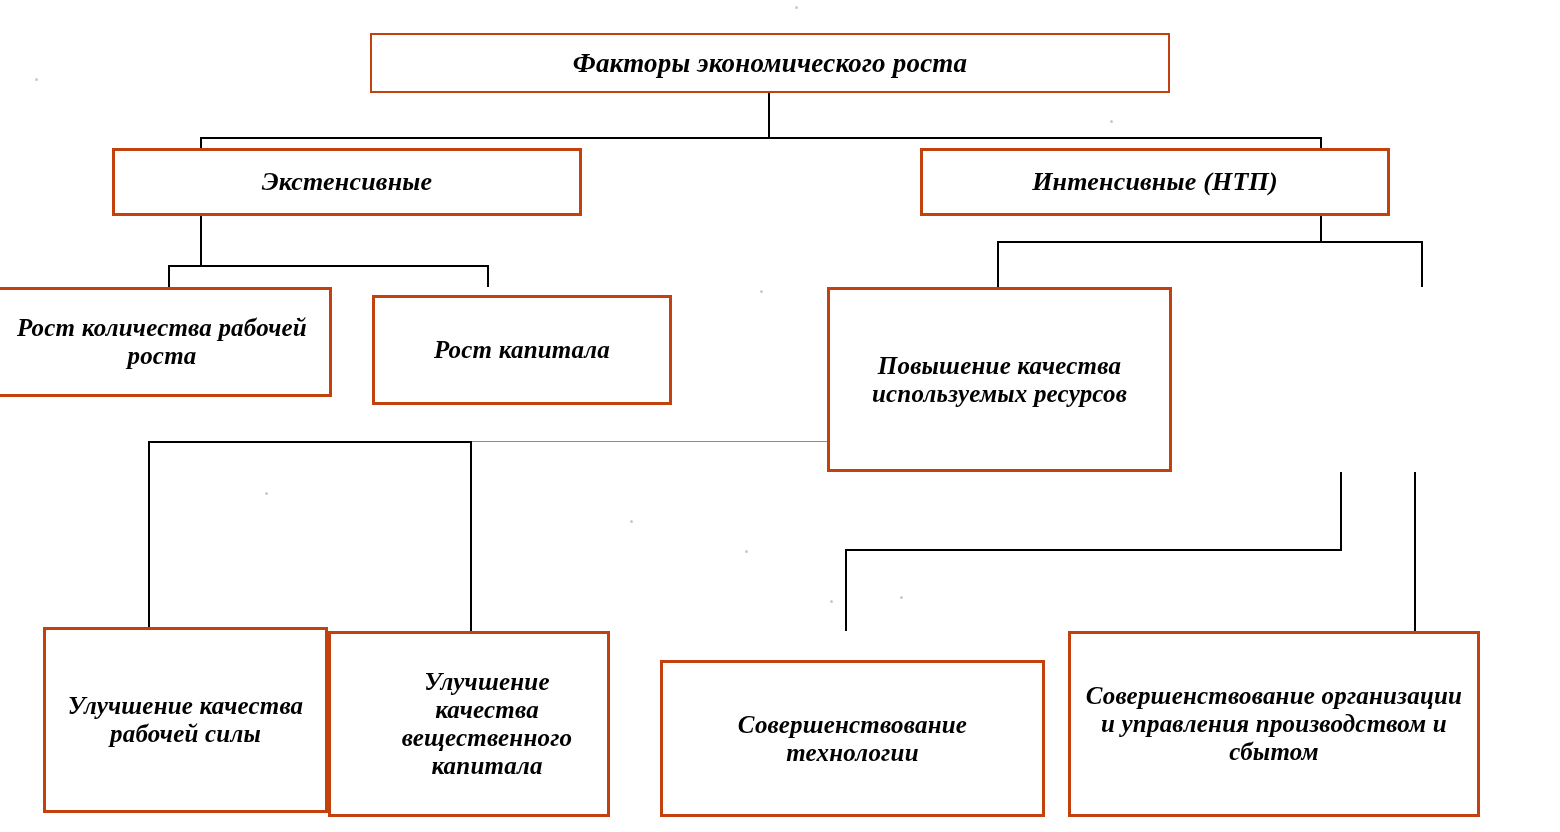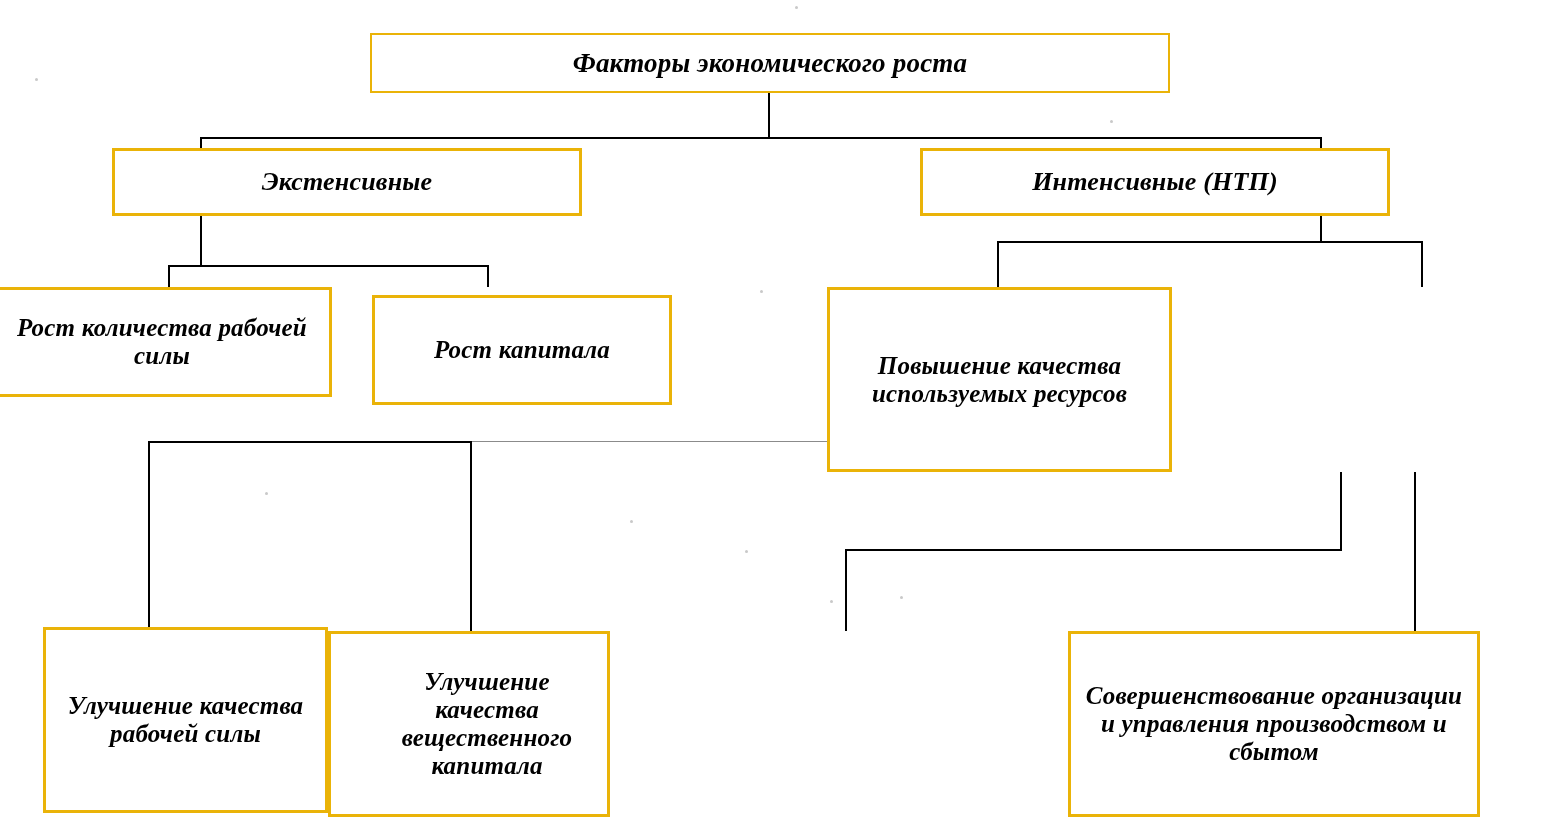--- a/index.html
+++ b/index.html
@@ -14,21 +14,21 @@
   #diagram {
     position: relative;
     width: 1560px;
     height: 832px;
     background: #ffffff;
     overflow: hidden;
   }
   .node {
     position: absolute;
     box-sizing: border-box;
-    border: 3px solid #eab308;
+    border: 3px solid #c2410c;
     background: #ffffff;
     display: flex;
     align-items: center;
     justify-content: center;
     text-align: center;
     font-style: italic;
     font-weight: bold;
     color: #000000;
     line-height: 1.12;
     padding: 2px 6px;
@@ -105,40 +105,43 @@
 
   <div class="node fs-l2" style="left:112px; top:148px; width:470px; height:68px;align-items:center;">
     <span class="label">Экстенсивные</span>
   </div>
 
   <div class="node fs-l2" style="left:920px; top:148px; width:470px; height:68px;">
     <span class="label">Интенсивные (НТП)</span>
   </div>
 
   <div class="node fs-l3" style="left:-8px; top:287px; width:340px; height:110px;">
-    <span class="label">Рост  количества рабочей силы</span>
+    <span class="label">Рост  количества рабочей роста</span>
   </div>
 
   <div class="node fs-l3" style="left:372px; top:287px; width:300px; height:110px;margin-top:8px;">
     <span class="label">Рост капитала</span>
   </div>
 
   <div class="node fs-l3" style="left:827px; top:287px; width:345px; height:185px;justify-content:center;">
     <span class="label">Повышение качества используемых ресурсов</span>
   </div>
 
 
   <div class="node fs-l4" style="left:8px; top:627px; width:285px; height:186px;margin-left:35px;">
     <span class="label">Улучшение качества рабочей силы</span>
   </div>
 
   <div class="node fs-l4" style="left:328px; top:631px; width:282px; height:186px;padding-left:42px;">
     <span class="label">Улучшение качества вещественного капитала</span>
   </div>
 
+  <div class="node fs-l4" style="left:660px; top:660px; width:385px; height:157px;">
+    <span class="label">Совершенствование технологии</span>
+  </div>
 
   <div class="node fs-l4" style="left:1068px; top:631px; width:412px; height:186px;">
     <span class="label">Совершенствование организации и управления производством и сбытом</span>
   </div>
 
   <div class="speck" style="left:795px; top:6px;"></div>
   <div class="speck" style="left:35px; top:78px;"></div>
   <div class="speck" style="left:1110px; top:120px;"></div>
   <div class="speck" style="left:760px; top:290px;"></div>
   <div class="speck" style="left:265px; top:492px;"></div>

